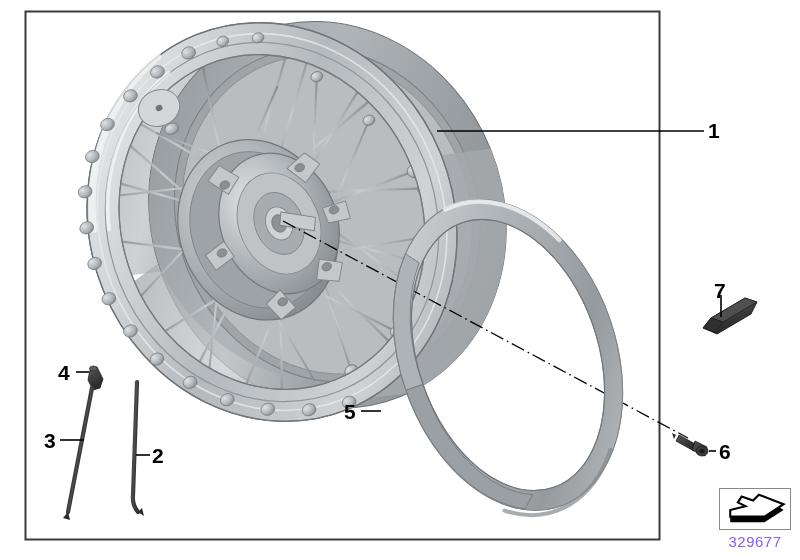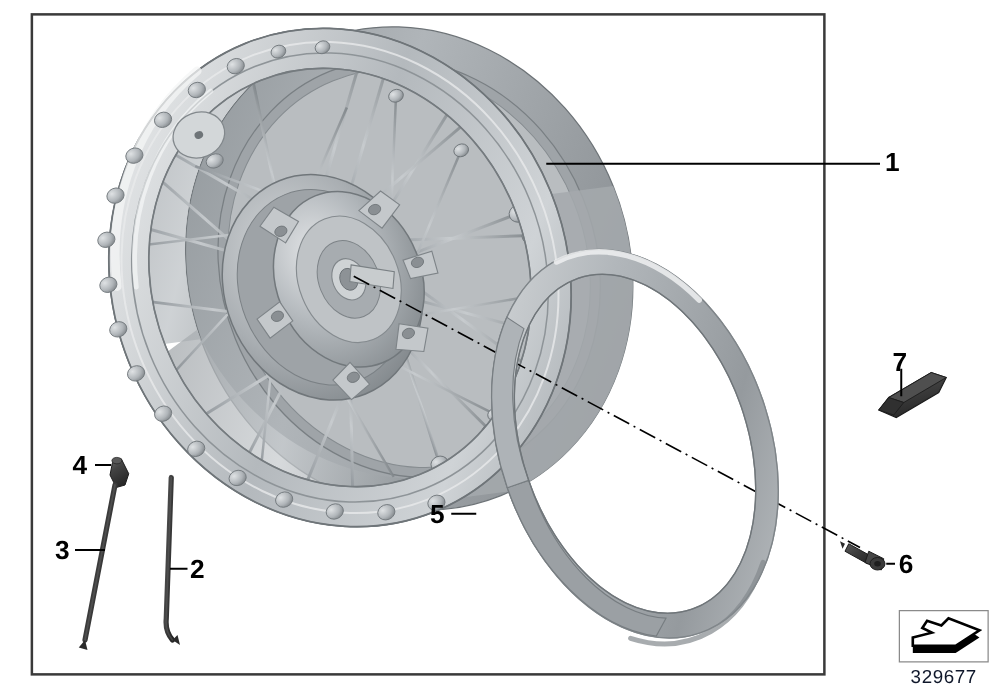--- a/index.html
+++ b/index.html
@@ -49,21 +49,21 @@
     box-sizing: border-box;
   }
   #partnum-text {
     position: absolute;
     left: 719px;
     top: 533px;
     width: 72px;
     text-align: center;
     font-family: "Liberation Sans", sans-serif;
     font-size: 15px;
-    color: #0f172a;
+    color: #8b5cf6;
     letter-spacing: 0.5px;
   }
 </style>
 </head>
 <body>
 
 <div id="stage">
 
   <svg class="layer" viewBox="0 0 800 560">
     <defs>

